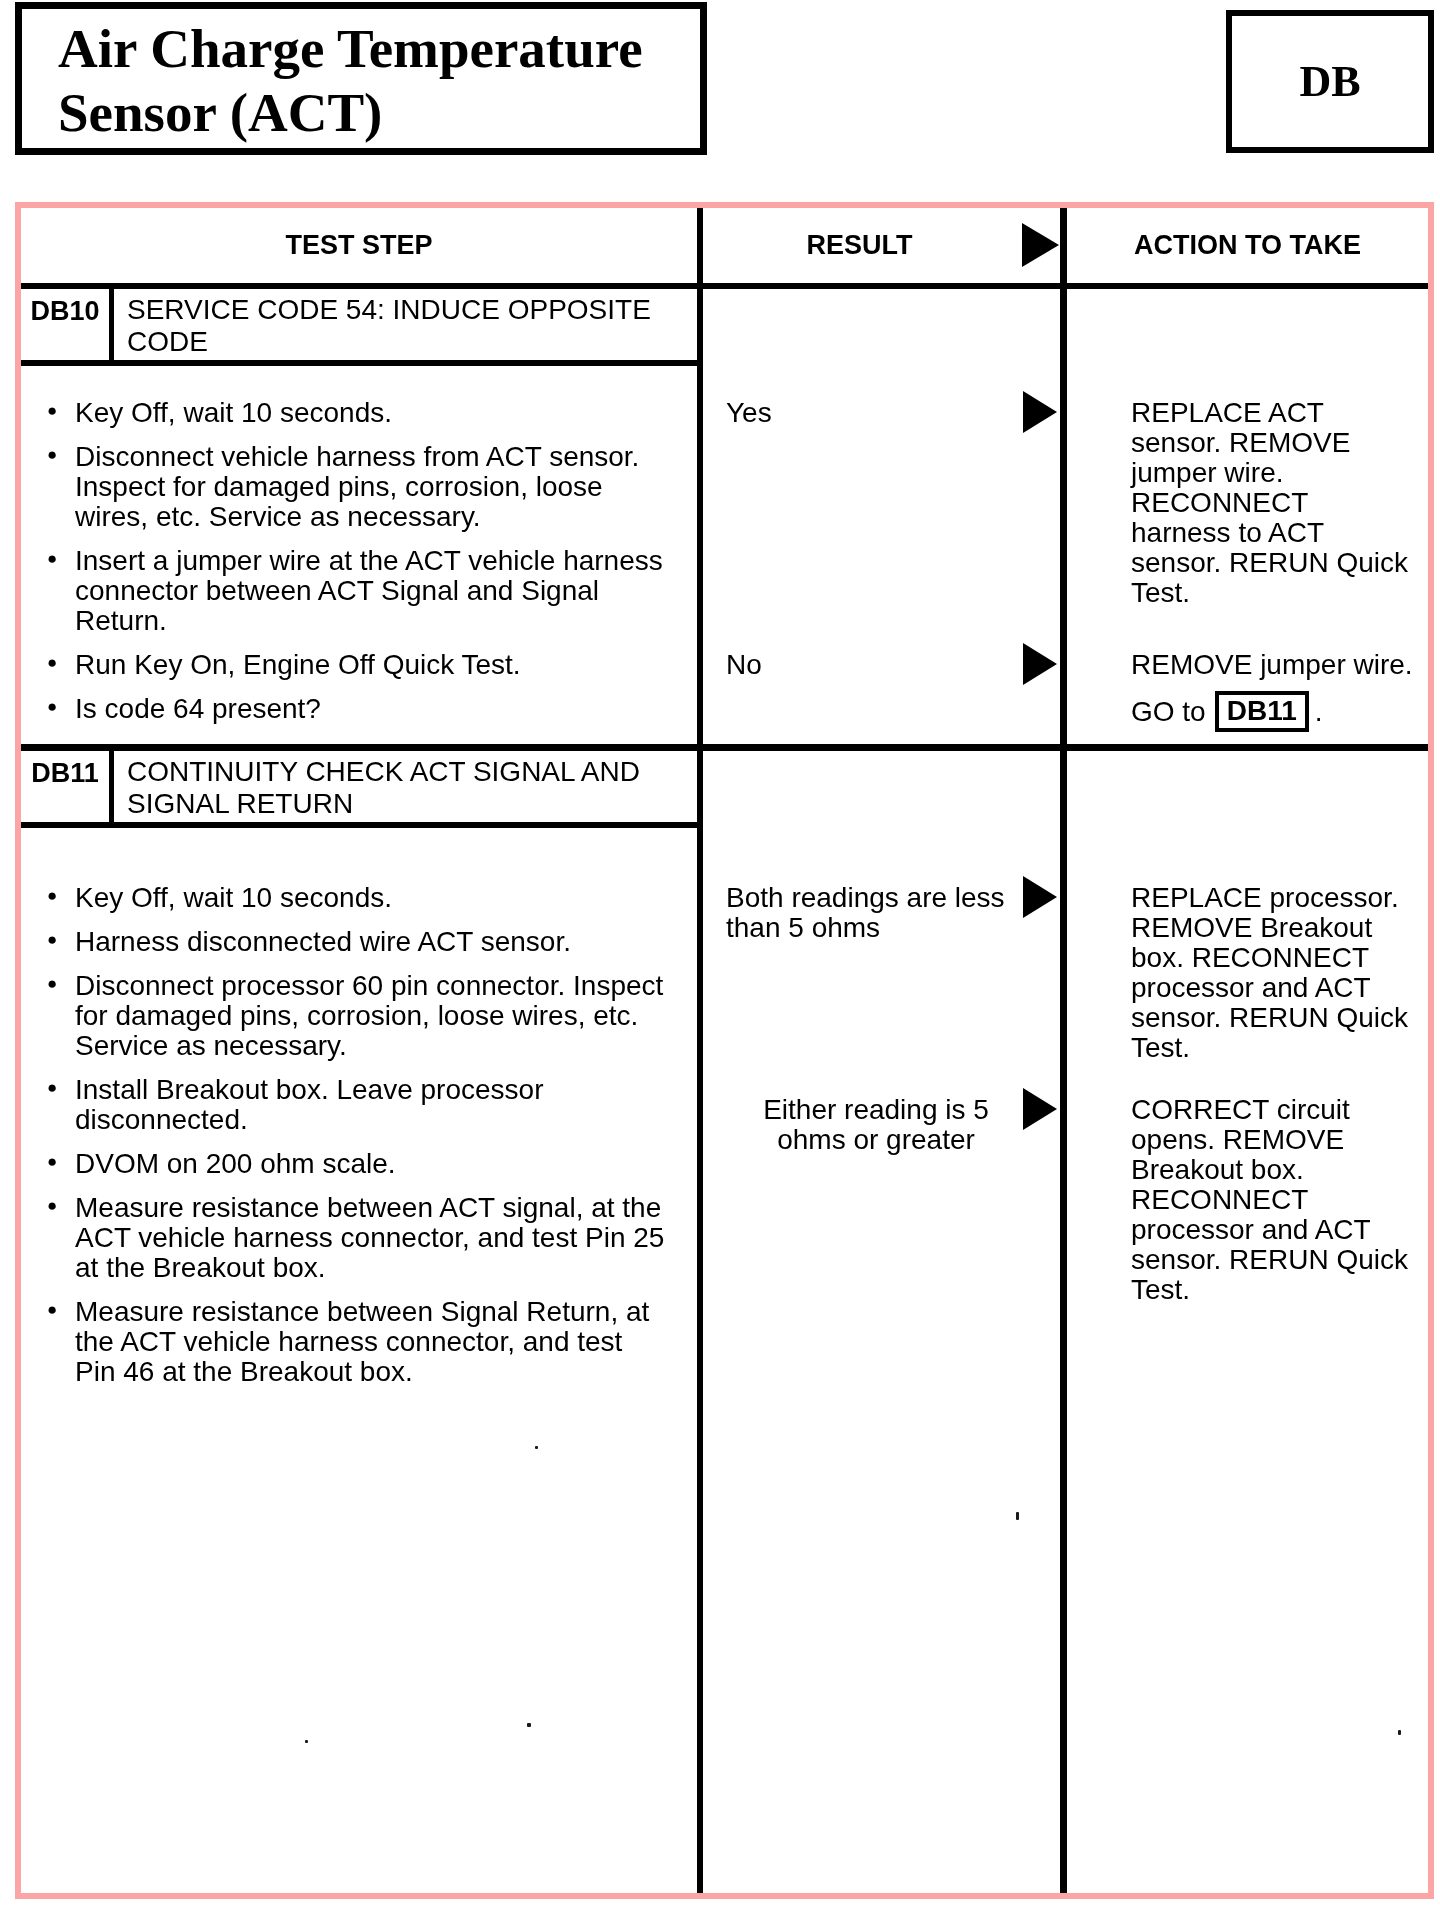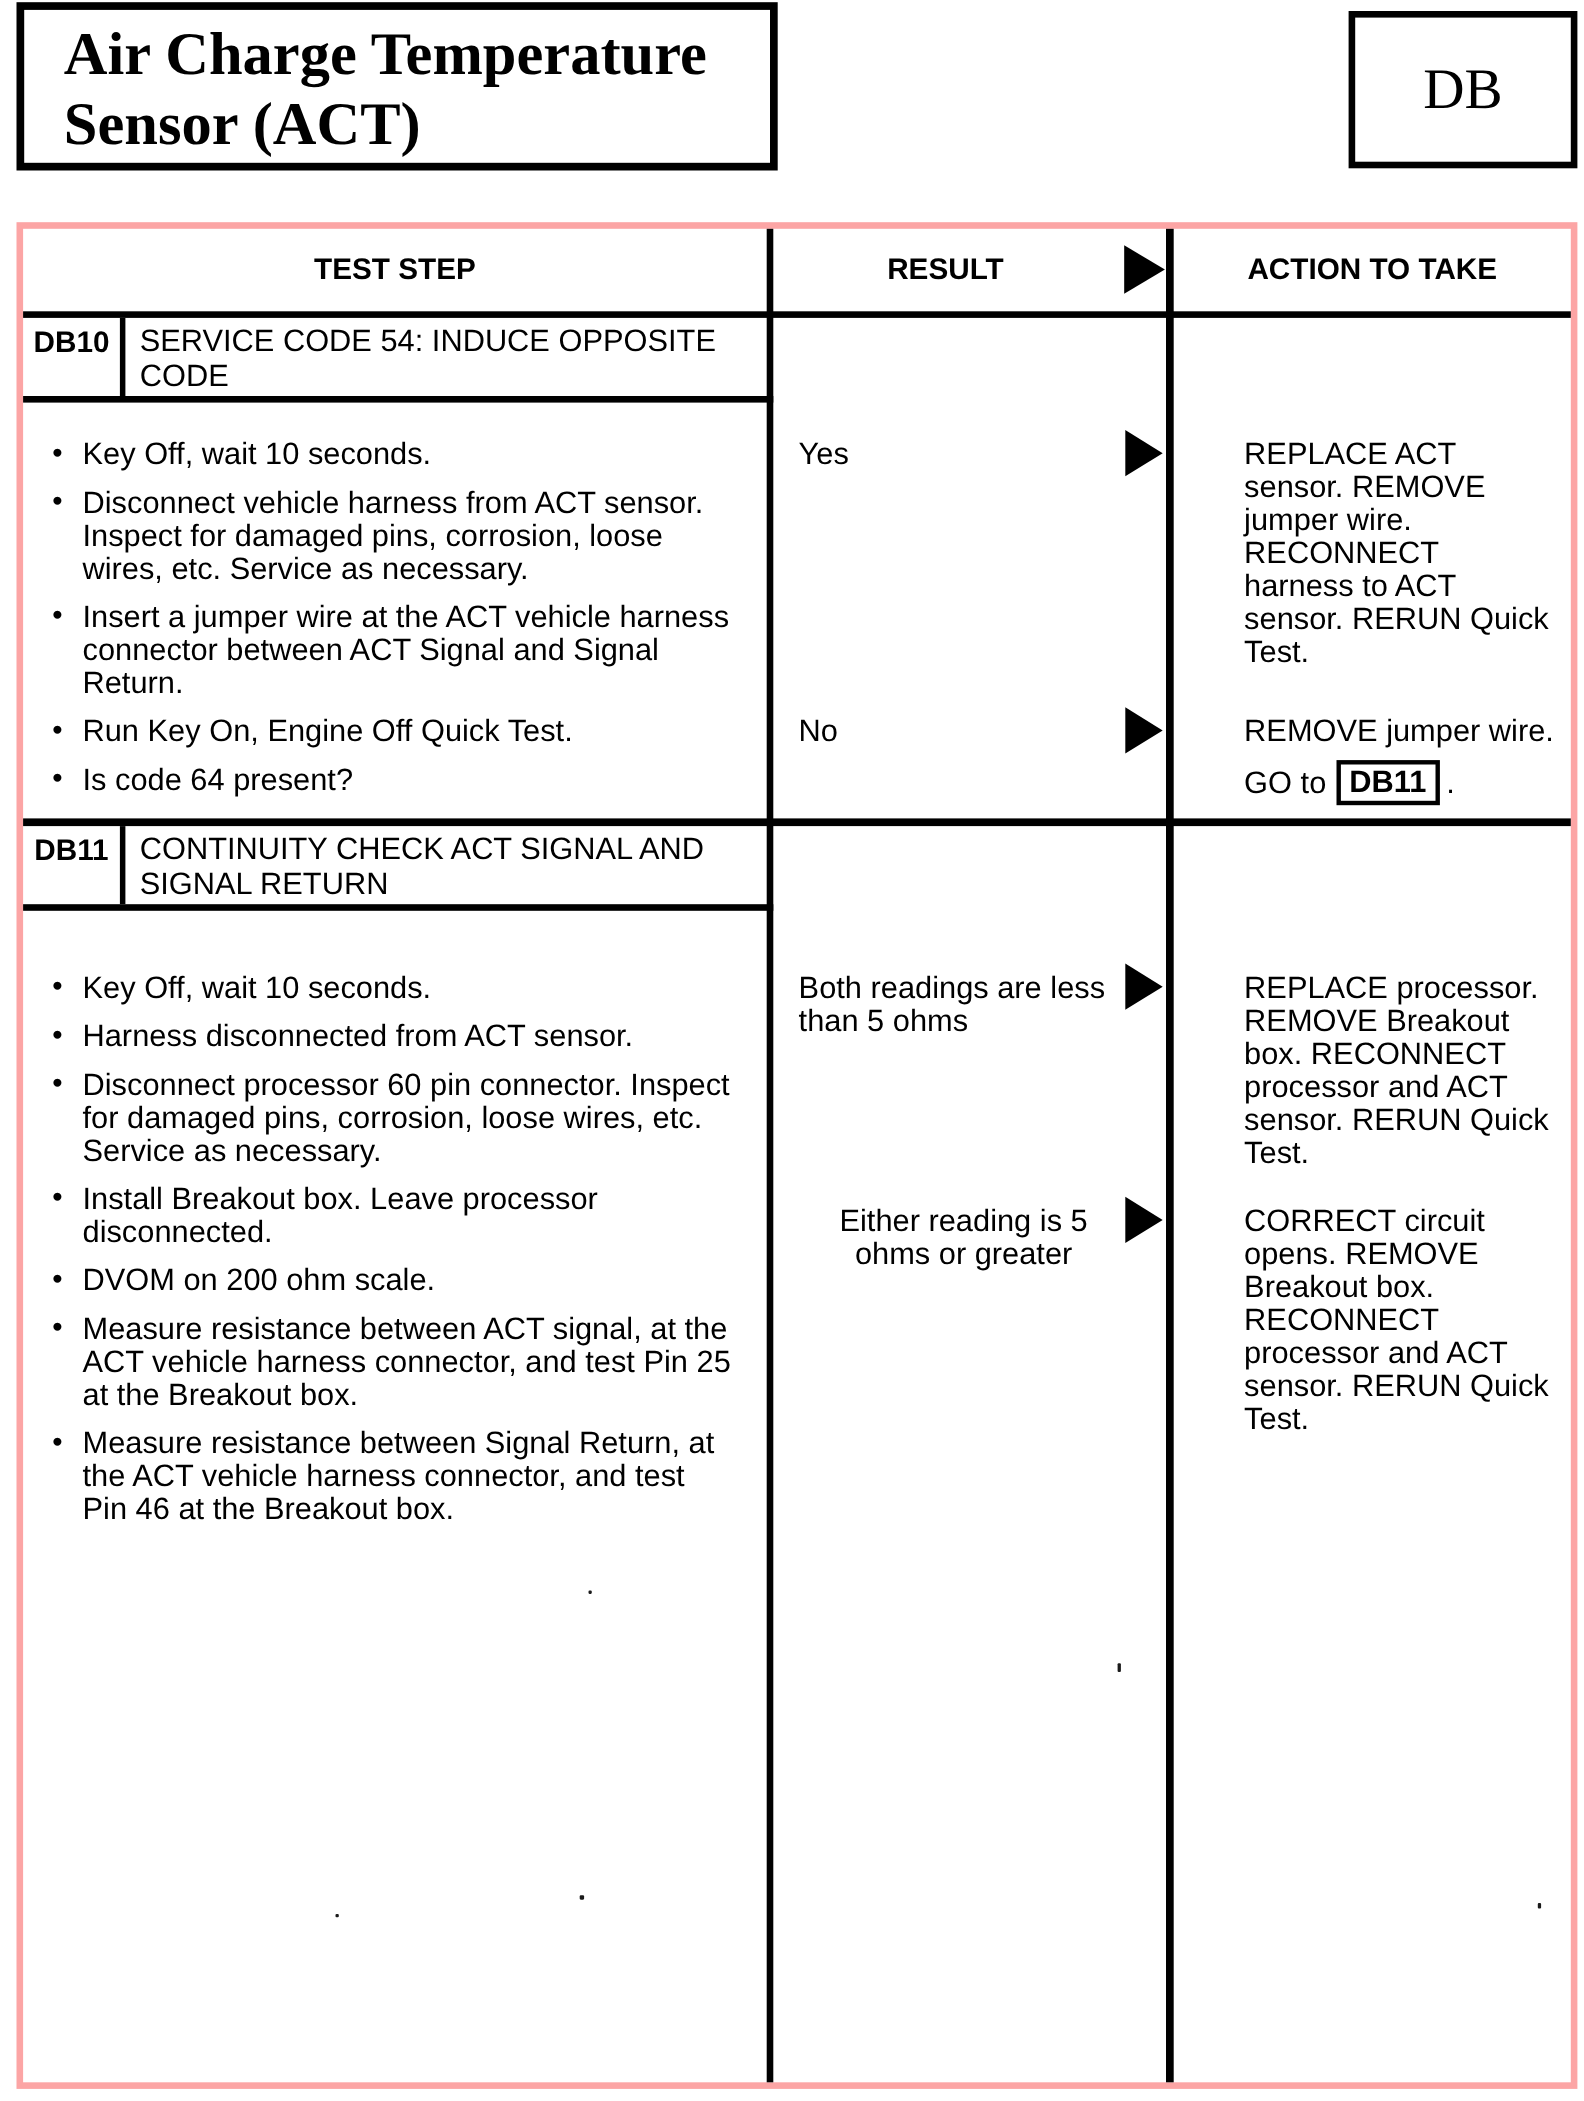--- a/index.html
+++ b/index.html
@@ -13,21 +13,21 @@
   .title-text{
     padding:8px 0 0 36px;font-family:"Liberation Serif","DejaVu Serif",serif;
     font-weight:bold;font-size:55px;line-height:64px;white-space:pre-line;letter-spacing:0px;
   }
   .pinpoint-box{left:789px;top:5px;width:419px;height:151px;display:flex;align-items:center;justify-content:center;}
   .pinpoint-text{
     font-family:"Liberation Serif","DejaVu Serif",serif;font-weight:bold;font-size:50px;
     line-height:57px;text-align:center;white-space:pre-line;
   }
   .db-box{left:1226px;top:10px;width:208px;height:143px;border-width:6px;display:flex;align-items:center;justify-content:center;}
-  .db-text{font-family:"Liberation Serif","DejaVu Serif",serif;font-weight:normal;font-size:52px;}
+  .db-text{font-family:"Liberation Serif","DejaVu Serif",serif;font-weight:bold;font-size:44px;}
 
   .ptable{position:absolute;left:15px;top:202px;width:1419px;height:1697px;border:6px solid #fca5a5;box-sizing:border-box;background:#fff;}
   .vline,.hline{position:absolute;background:#000;}
   .v1{left:676px;top:0;width:6px;height:1685px;}
   .v2{left:1039px;top:0;width:7px;height:1685px;}
   .hdr-bottom{left:0;top:75px;width:1407px;height:6px;}
   .hcell{position:absolute;top:0;height:75px;display:flex;align-items:center;justify-content:center;font-weight:bold;font-size:27px;}
   .hcell.test{left:0;width:676px;}
   .hcell.result{left:682px;width:357px;padding-right:44px;box-sizing:border-box;}
   .hcell.action{left:1046px;width:361px;}
@@ -116,21 +116,21 @@
     <div class="sec-divider" style="top:536px;"></div>
 
     <div class="sec-id" style="top:543px;height:71px;">DB11</div>
     <div class="sec-id-line" style="left:88px;top:543px;height:71px;"></div>
     <div class="sec-title" style="top:548px;">CONTINUITY CHECK ACT SIGNAL AND
 SIGNAL RETURN</div>
     <div class="sec-bottom" style="top:614px;"></div>
 
     <div class="steps" style="top:675px;">
       <div class="step">Key Off, wait 10 seconds.</div>
-      <div class="step">Harness disconnected from ACT sensor.</div>
+      <div class="step">Harness disconnected wire ACT sensor.</div>
       <div class="step">Disconnect processor 60 pin connector. Inspect
 for damaged pins, corrosion, loose wires, etc.
 Service as necessary.</div>
       <div class="step">Install Breakout box. Leave processor
 disconnected.</div>
       <div class="step">DVOM on 200 ohm scale.</div>
       <div class="step">Measure resistance between ACT signal, at the
 ACT vehicle harness connector, and test Pin 25
 at the Breakout box.</div>
       <div class="step">Measure resistance between Signal Return, at

